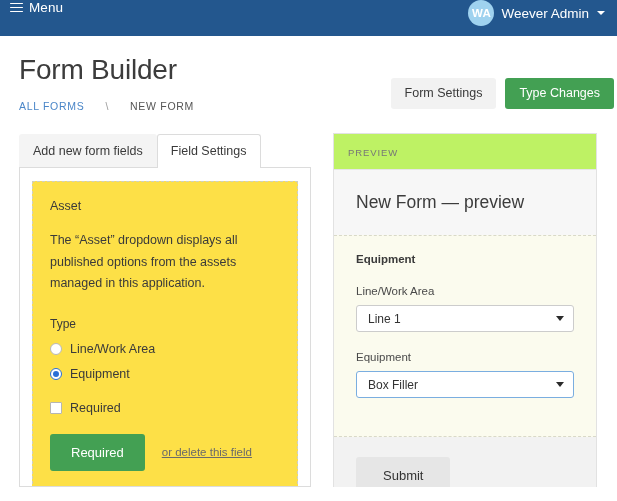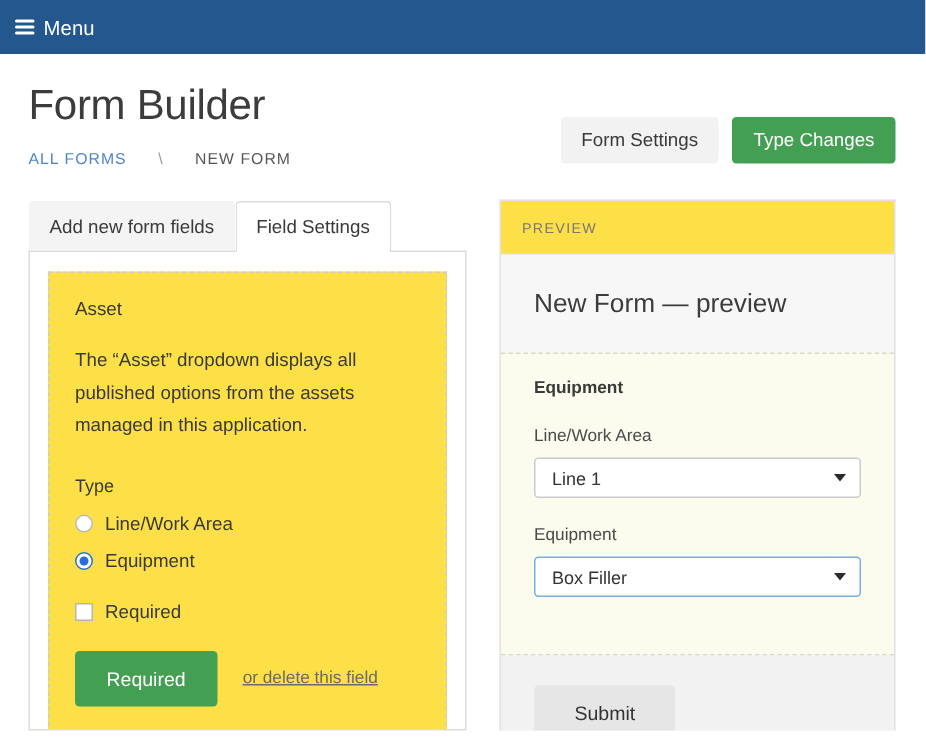--- a/index.html
+++ b/index.html
@@ -14,21 +14,21 @@
     font-family: "Liberation Sans", sans-serif;
     color: #333333;
     -webkit-font-smoothing: antialiased;
   }
 
   
   .navbar {
     height: 36px;
     background: #23578e;
     display: flex;
-    align-items: center;
+    align-items: flex-start;
     justify-content: space-between;
     padding: 0 12px 0 10px;
     box-sizing: border-box;
   }
   .nav-left {
     display: flex;
     align-items: center;
     gap: 6px;
     cursor: pointer;
   }
@@ -110,21 +110,21 @@
   }
   .crumb-sep {
     color: #9a9a9a;
   }
   .crumb-current {
     color: #555555;
   }
 
   .header-actions {
     position: absolute;
-    right: 20px;
+    right: 3px;
     top: 42px;
     display: flex;
     gap: 9px;
   }
   .btn {
     font-family: "Liberation Sans", sans-serif;
     font-size: 12.5px;
     border: none;
     border-radius: 3px;
     padding: 9px 14px;
@@ -301,21 +301,21 @@
     box-sizing: border-box;
     height: 354px;
     overflow: hidden;
   }
   .preview-head {
     font-size: 9.5px;
     letter-spacing: 0.9px;
     color: #777777;
     padding: 13px 14px 11px 14px;
     border-bottom: 1px solid #e6e6e6;
-    background: #fde047;
+    background: #bef264;
   }
   .preview-title {
     font-size: 17.5px;
     color: #3c3c3c;
     padding: 22px 14px 22px 22px;
     margin: 0;
     font-weight: normal;
   }
   .preview-form {
     background: #fbfbee;
@@ -383,20 +383,25 @@
 <body>
 
 <div class="navbar">
   <div class="nav-left">
     <span class="hamburger">
       <span></span>
         <span></span>
         <span></span>
     </span>
     <span class="menu-label">Menu</span>
+  </div>
+  <div class="nav-right">
+    <span class="avatar">WA</span>
+    <span class="user-name">Weever Admin</span>
+    <span class="caret-down"></span>
   </div>
 </div>
 
 <div class="page-header">
   <h1 class="page-title">Form Builder</h1>
   <div class="breadcrumb">
     <span class="crumb-link">ALL FORMS</span>
     <span class="crumb-sep">\</span>
     <span class="crumb-current">NEW FORM</span>
   </div>

